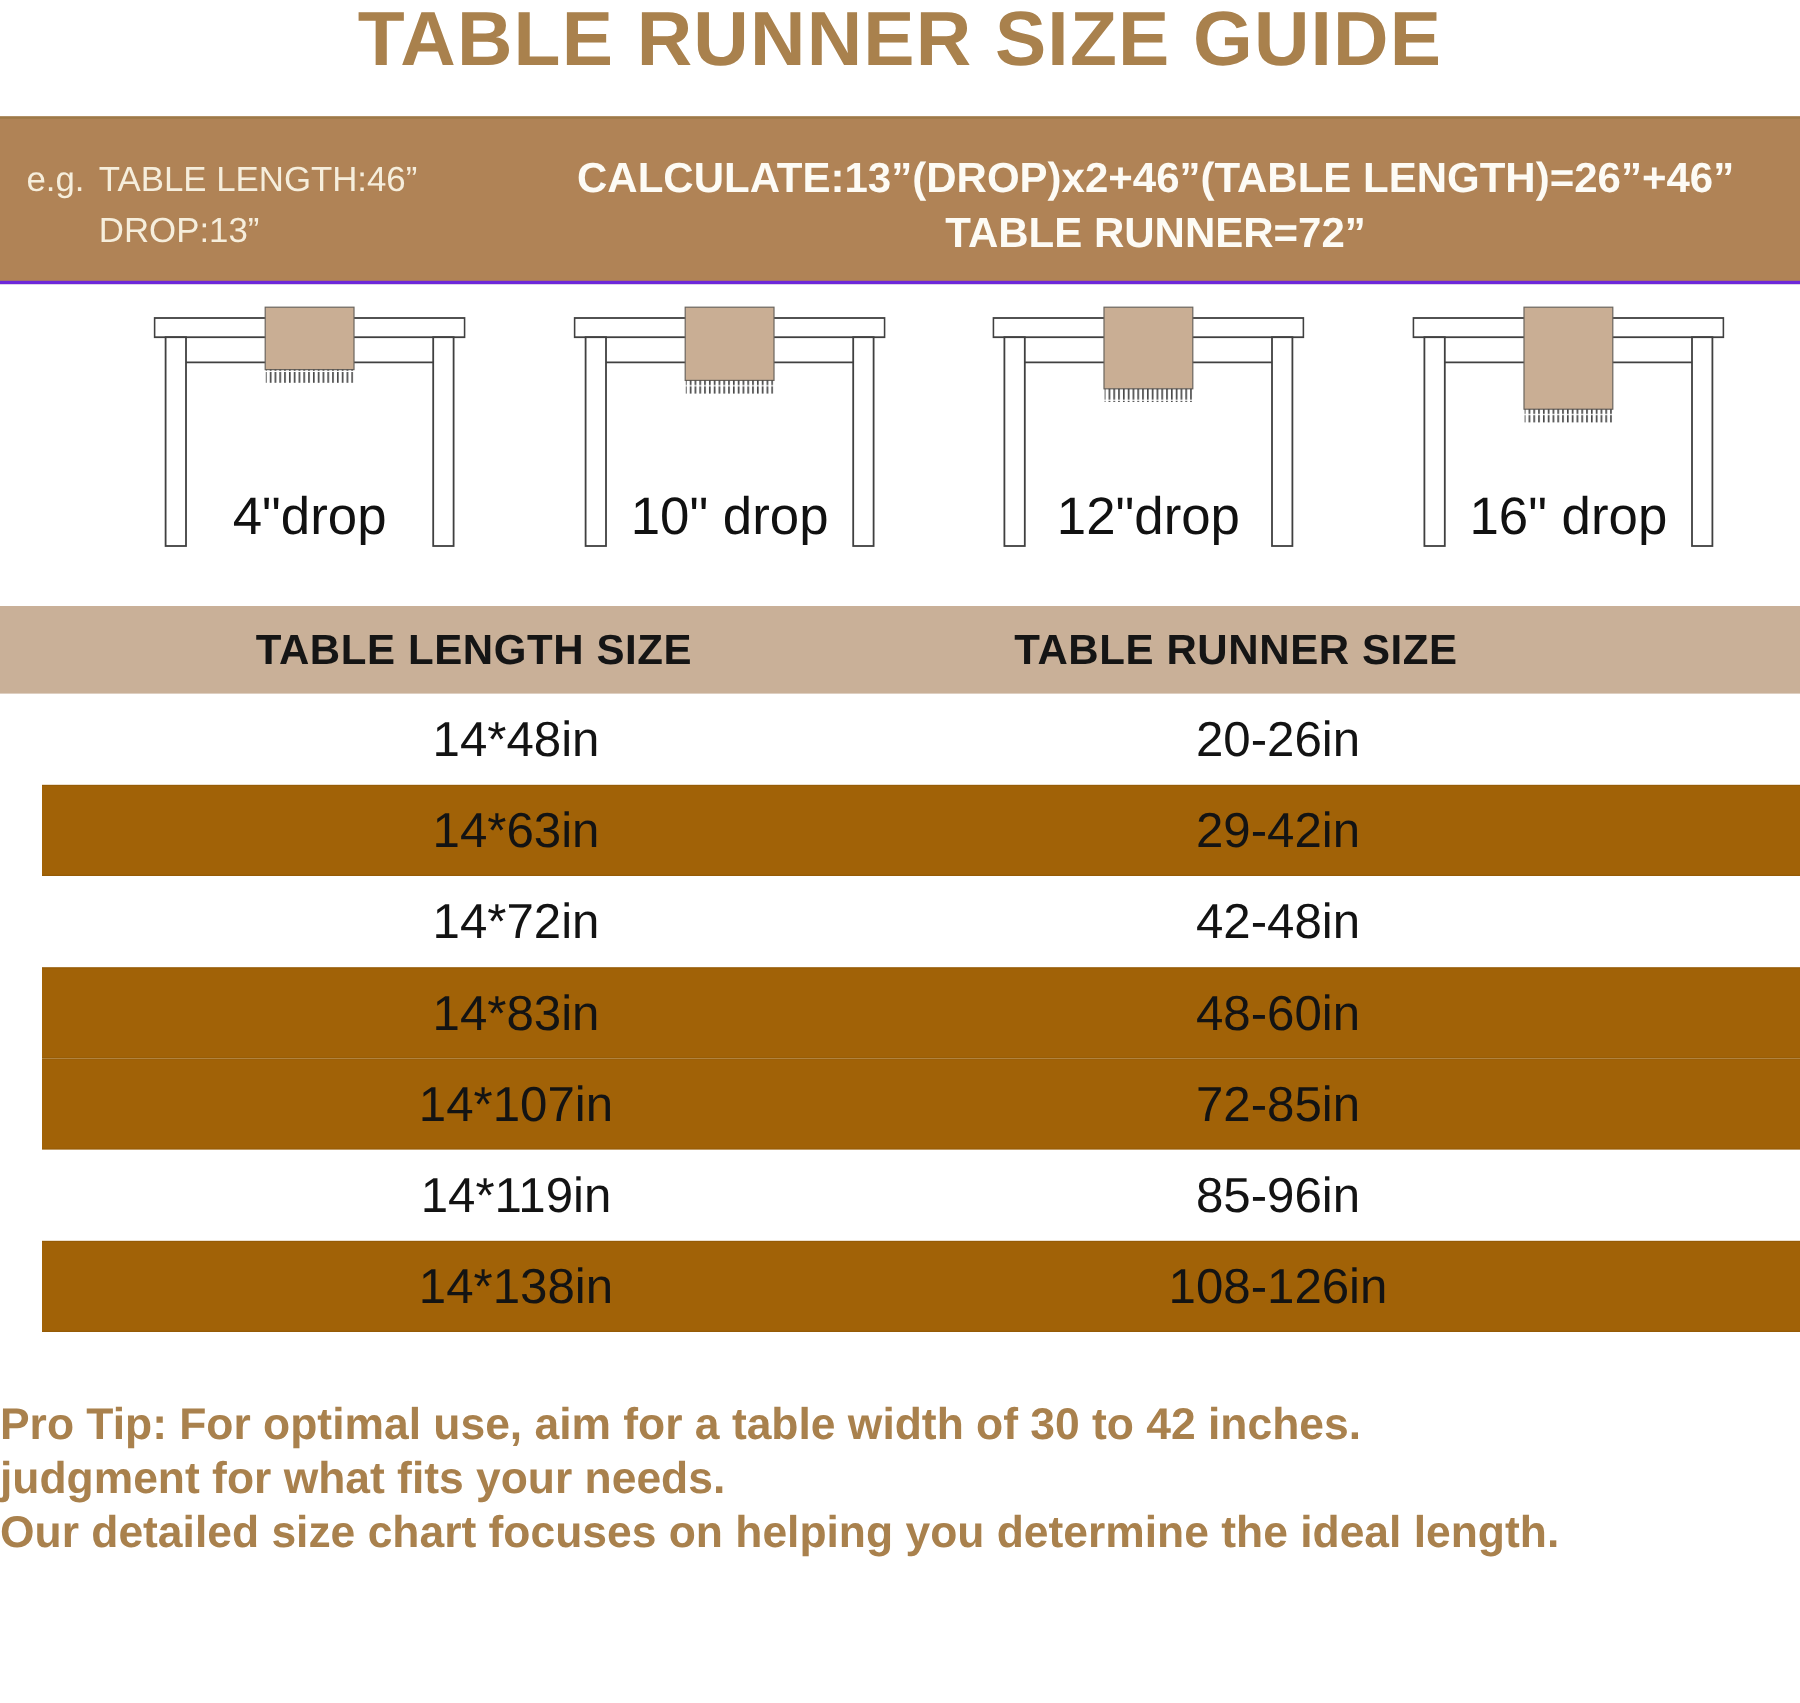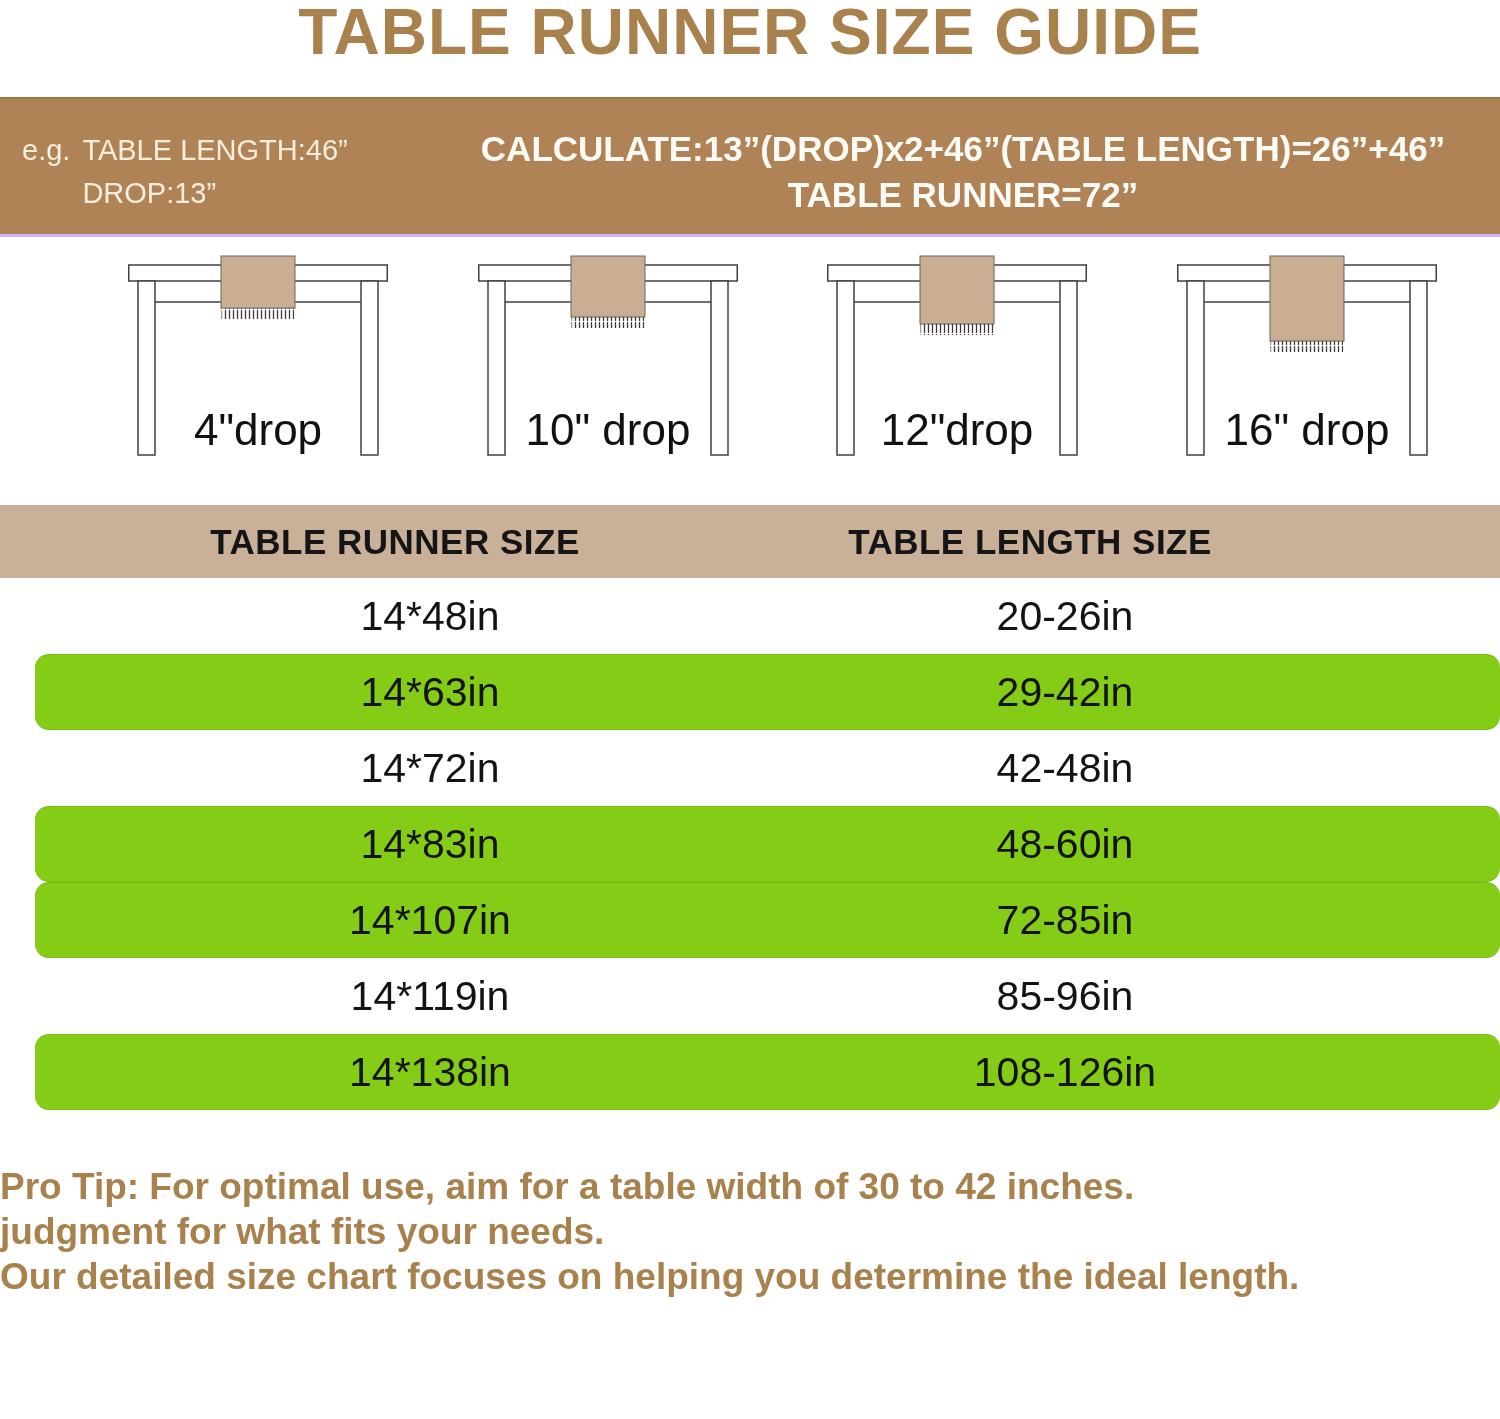--- a/index.html
+++ b/index.html
@@ -3,36 +3,36 @@
 <meta charset="utf-8">
 <style>
   html,body{margin:0;padding:0;background:#ffffff;}
   body{width:1500px;height:1419px;font-family:"Liberation Sans",sans-serif;overflow:hidden;}
 
   
   .title-wrap{height:97px;display:flex;justify-content:center;align-items:flex-start;}
   .title-wrap h1{margin:0;font-size:64px;line-height:64px;font-weight:700;color:#A9814D;letter-spacing:1px;white-space:nowrap;}
 
   
-  .banner{box-sizing:border-box;height:140px;background:#B08356;border-top:2px solid #9d7948;border-bottom:3px solid #c4b5fd;display:flex;align-items:center;padding:10px 16px 0 22px;}
+  .banner{box-sizing:border-box;height:140px;background:#B08356;border-top:2px solid #9d7948;border-bottom:3px solid #6d28d9;display:flex;align-items:center;padding:10px 16px 0 22px;}
   .banner .example{display:flex;color:#F6EEDC;font-size:29px;line-height:43px;width:420px;flex:0 0 auto;}
   .banner .example .eg{margin-right:12px;}
   .banner .calc{flex:1;text-align:center;color:#FDFBF5;font-weight:700;font-size:35px;line-height:46px;}
 
   
   .figures{box-sizing:border-box;height:268px;background:#fff;display:flex;justify-content:space-between;padding:13px 63px 0 128px;}
   .figure{width:260px;height:210px;}
 
   
   .size-table{width:1500px;}
   .st-head{height:73px;background:#C9B098;display:grid;grid-template-columns:790px 480px;align-items:center;}
   .st-head .cell{text-align:center;font-weight:700;font-size:35px;color:#151515;letter-spacing:0.5px;}
   .st-row{height:76px;display:grid;grid-template-columns:790px 480px;align-items:center;margin-left:35px;}
   .st-row .cell{text-align:center;font-size:41px;color:#131313;}
-  .st-row.alt{background:#84cc16;box-shadow:inset 0 1px 0 rgba(0,0,0,0.07), inset 0 -1px 0 rgba(0,0,0,0.07);border-radius:14px;}
+  .st-row.alt{background:#a16207;box-shadow:inset 0 1px 0 rgba(0,0,0,0.07), inset 0 -1px 0 rgba(0,0,0,0.07);}
 
   .spacer{height:54px;}
 
   
   .pro-tip{color:#A9814D;font-weight:700;font-size:37px;line-height:45px;}
 
   svg text{font-family:"Liberation Sans",sans-serif;}
 </style>
 </head>
 <body>
@@ -122,22 +122,22 @@
       <rect x="93" y="6" width="74" height="85" fill="#C9AE94" stroke="#6b655e" stroke-width="1"></rect>
       <rect x="93.5" y="91" width="73" height="11" fill="url(#f3)"></rect>
       <text x="130" y="195" text-anchor="middle" font-size="44" fill="#111">16" drop</text>
     </svg>
   </div>
 
 </div>
 
 <div class="size-table">
   <div class="st-head">
+    <div class="cell">TABLE LENGTH SIZE</div>
     <div class="cell">TABLE RUNNER SIZE</div>
-    <div class="cell">TABLE LENGTH SIZE</div>
   </div>
 
   <div class="st-row">
     <div class="cell">14*48in</div>
     <div class="cell">20-26in</div>
   </div>
   <div class="st-row alt">
     <div class="cell">14*63in</div>
     <div class="cell">29-42in</div>
   </div>

